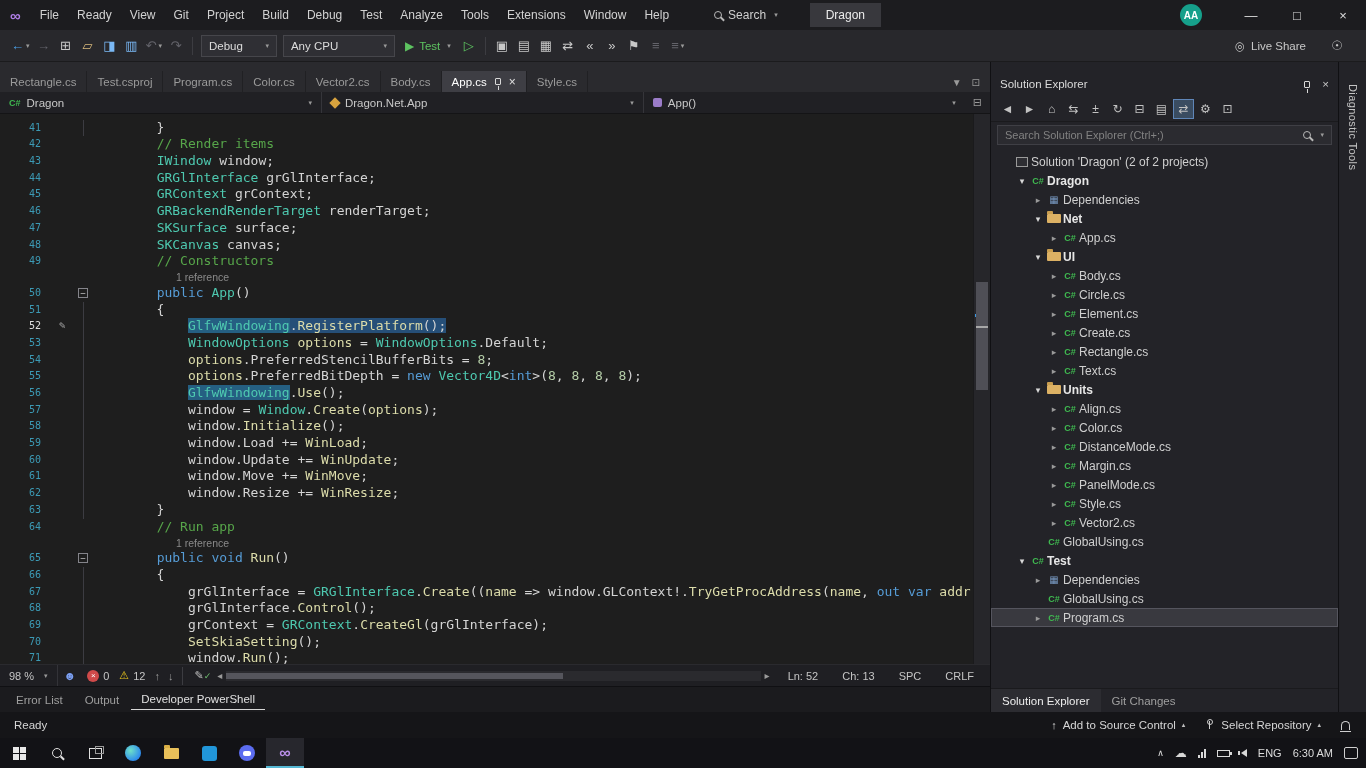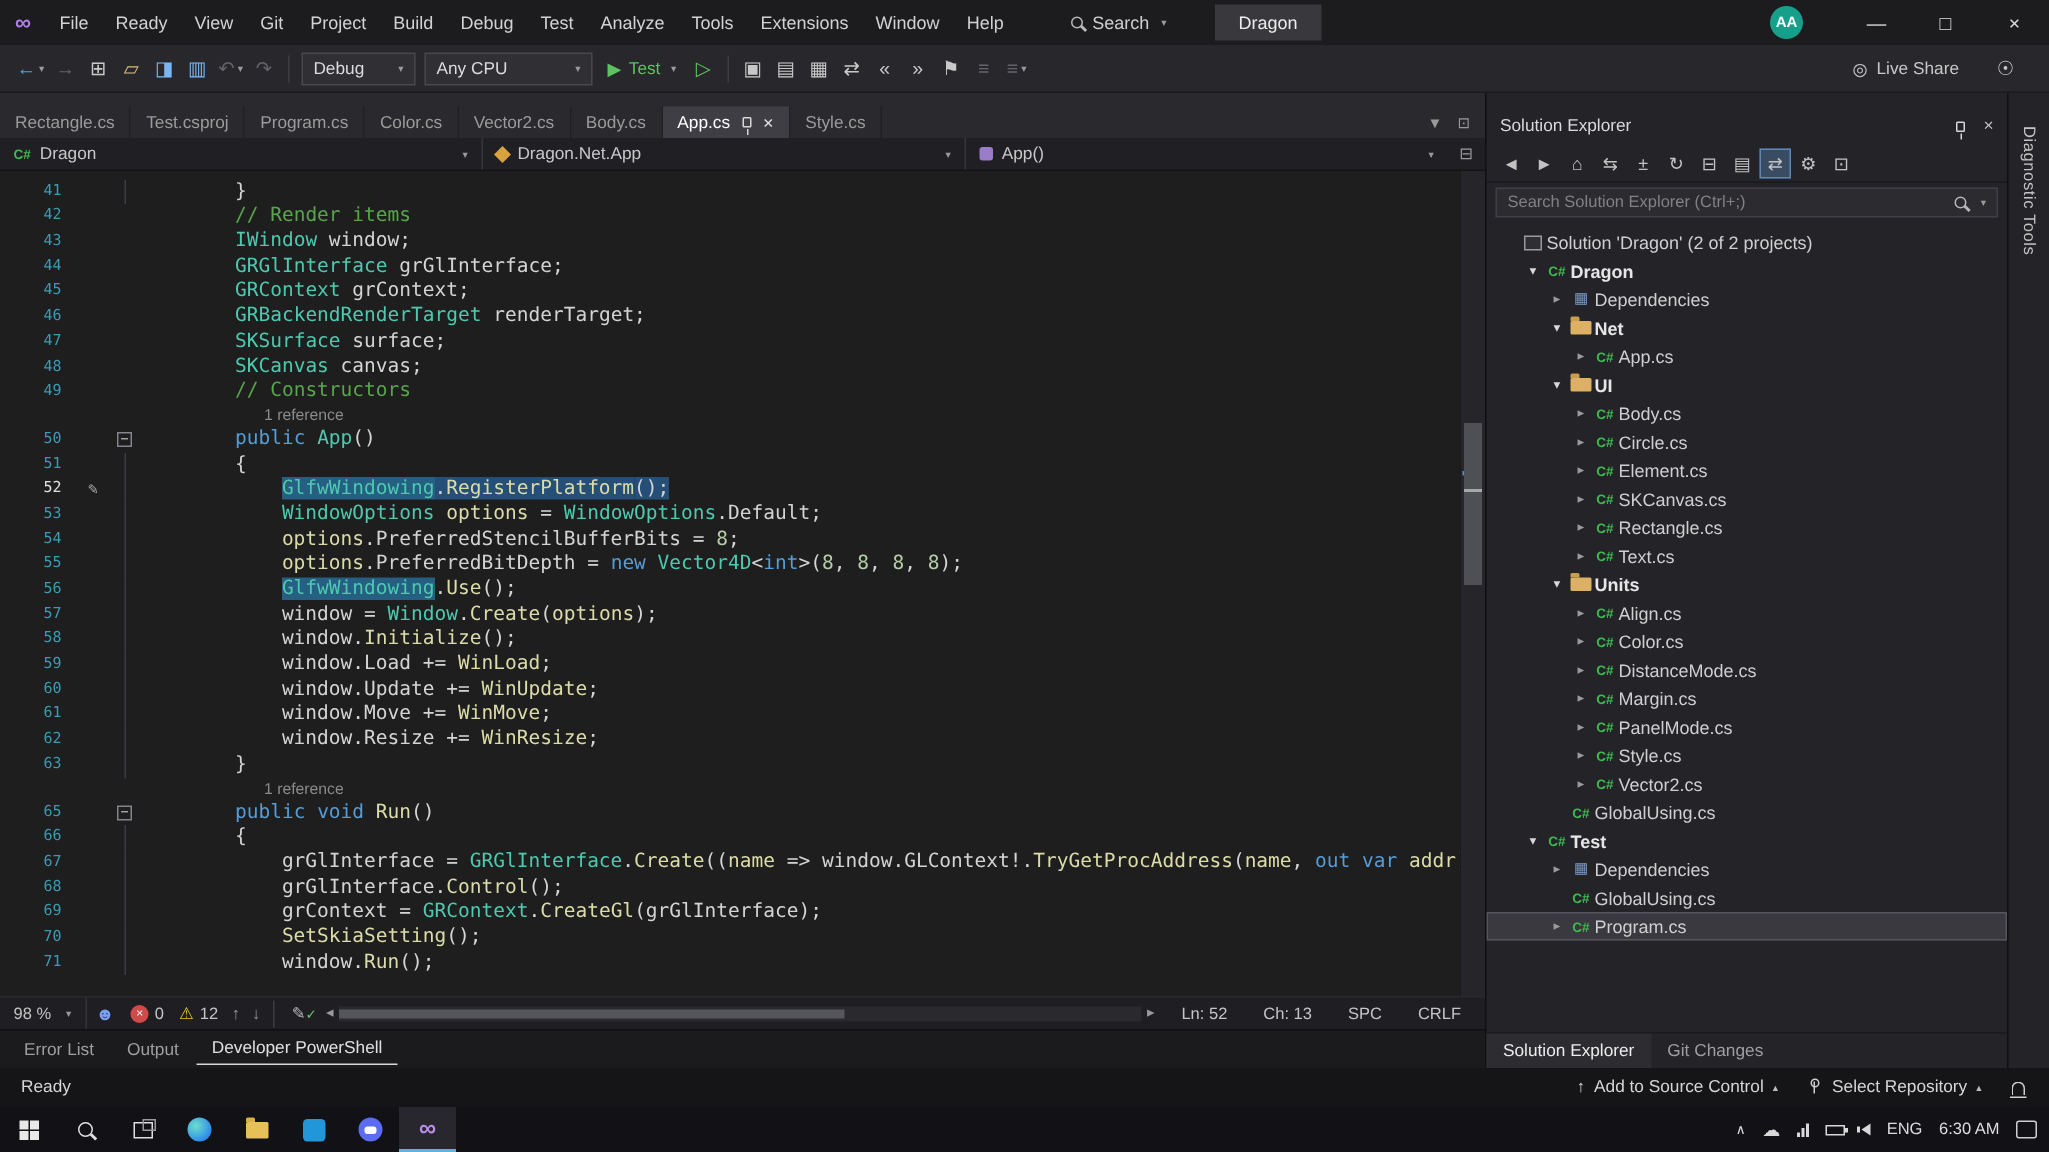--- a/index.html
+++ b/index.html
@@ -481,20 +481,26 @@
               <span class="mg"></span>
               <span class="ol bar"></span>
               <span class="ct"><span class="tk pl">            window.Resize += </span><span class="tk mt">WinResize</span><span class="tk pl">;</span></span>
             </div>
             <div class="code-row">
               <span class="ln">63</span>
               <span class="mg"></span>
               <span class="ol bar"></span>
               <span class="ct"><span class="tk pl">        }</span></span>
             </div>
+            <div class="code-row">
+              <span class="ln">64</span>
+              <span class="mg"></span>
+              <span class="ol"></span>
+              <span class="ct"><span class="tk pl">        </span><span class="tk cm">// Run app</span></span>
+            </div>
             <div class="lens-row">1 reference</div>
             <div class="code-row">
               <span class="ln">65</span>
               <span class="mg"></span>
               <span class="ol">
                 <i class="obox">−</i>
               </span>
               <span class="ct"><span class="tk pl">        </span><span class="tk kw">public</span><span class="tk pl"> </span><span class="tk kw">void</span><span class="tk pl"> </span><span class="tk mt">Run</span><span class="tk pl">()</span></span>
             </div>
             <div class="code-row">
@@ -679,21 +685,21 @@
               <span class="cs-badge">C#</span>
             </span>
             <span class="tlabel">Element.cs</span>
           </div>
           <div class="trow">
             <span style="width: 48px; flex: 0 0 auto;"></span>
             <span class="arrow">▸</span>
             <span class="ticon">
               <span class="cs-badge">C#</span>
             </span>
-            <span class="tlabel">SKCanvas.cs</span>
+            <span class="tlabel">Create.cs</span>
           </div>
           <div class="trow">
             <span style="width: 48px; flex: 0 0 auto;"></span>
             <span class="arrow">▸</span>
             <span class="ticon">
               <span class="cs-badge">C#</span>
             </span>
             <span class="tlabel">Rectangle.cs</span>
           </div>
           <div class="trow">

